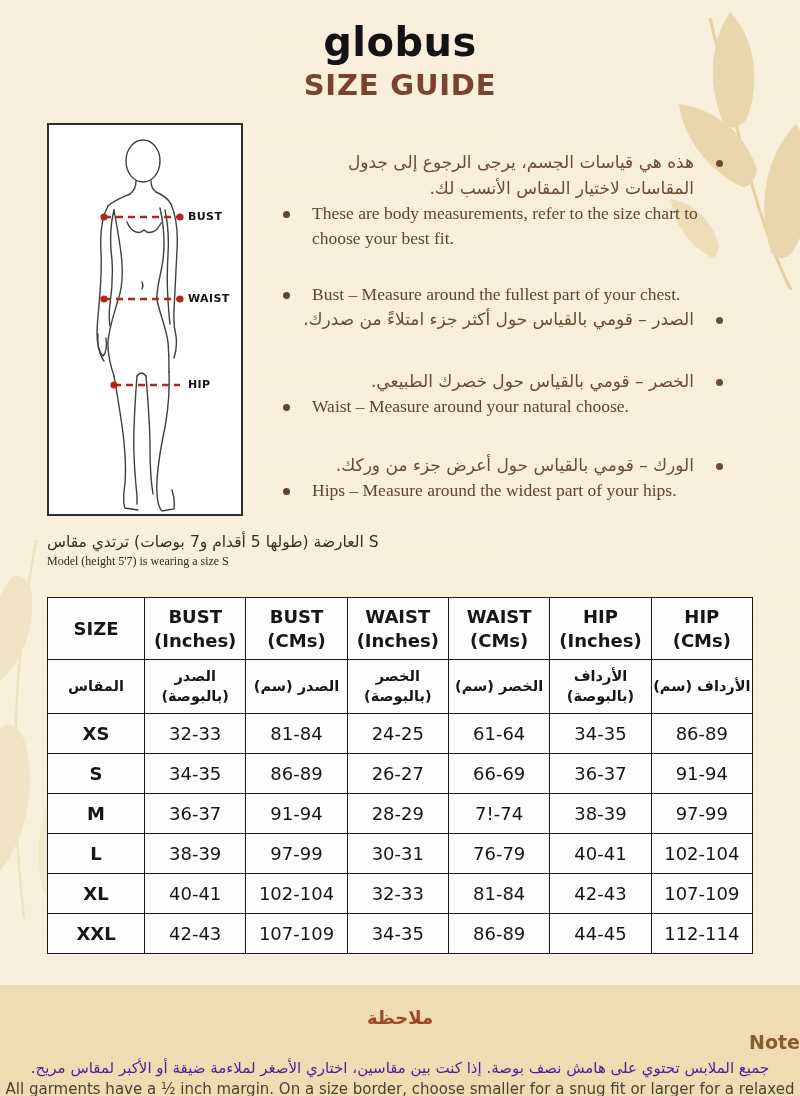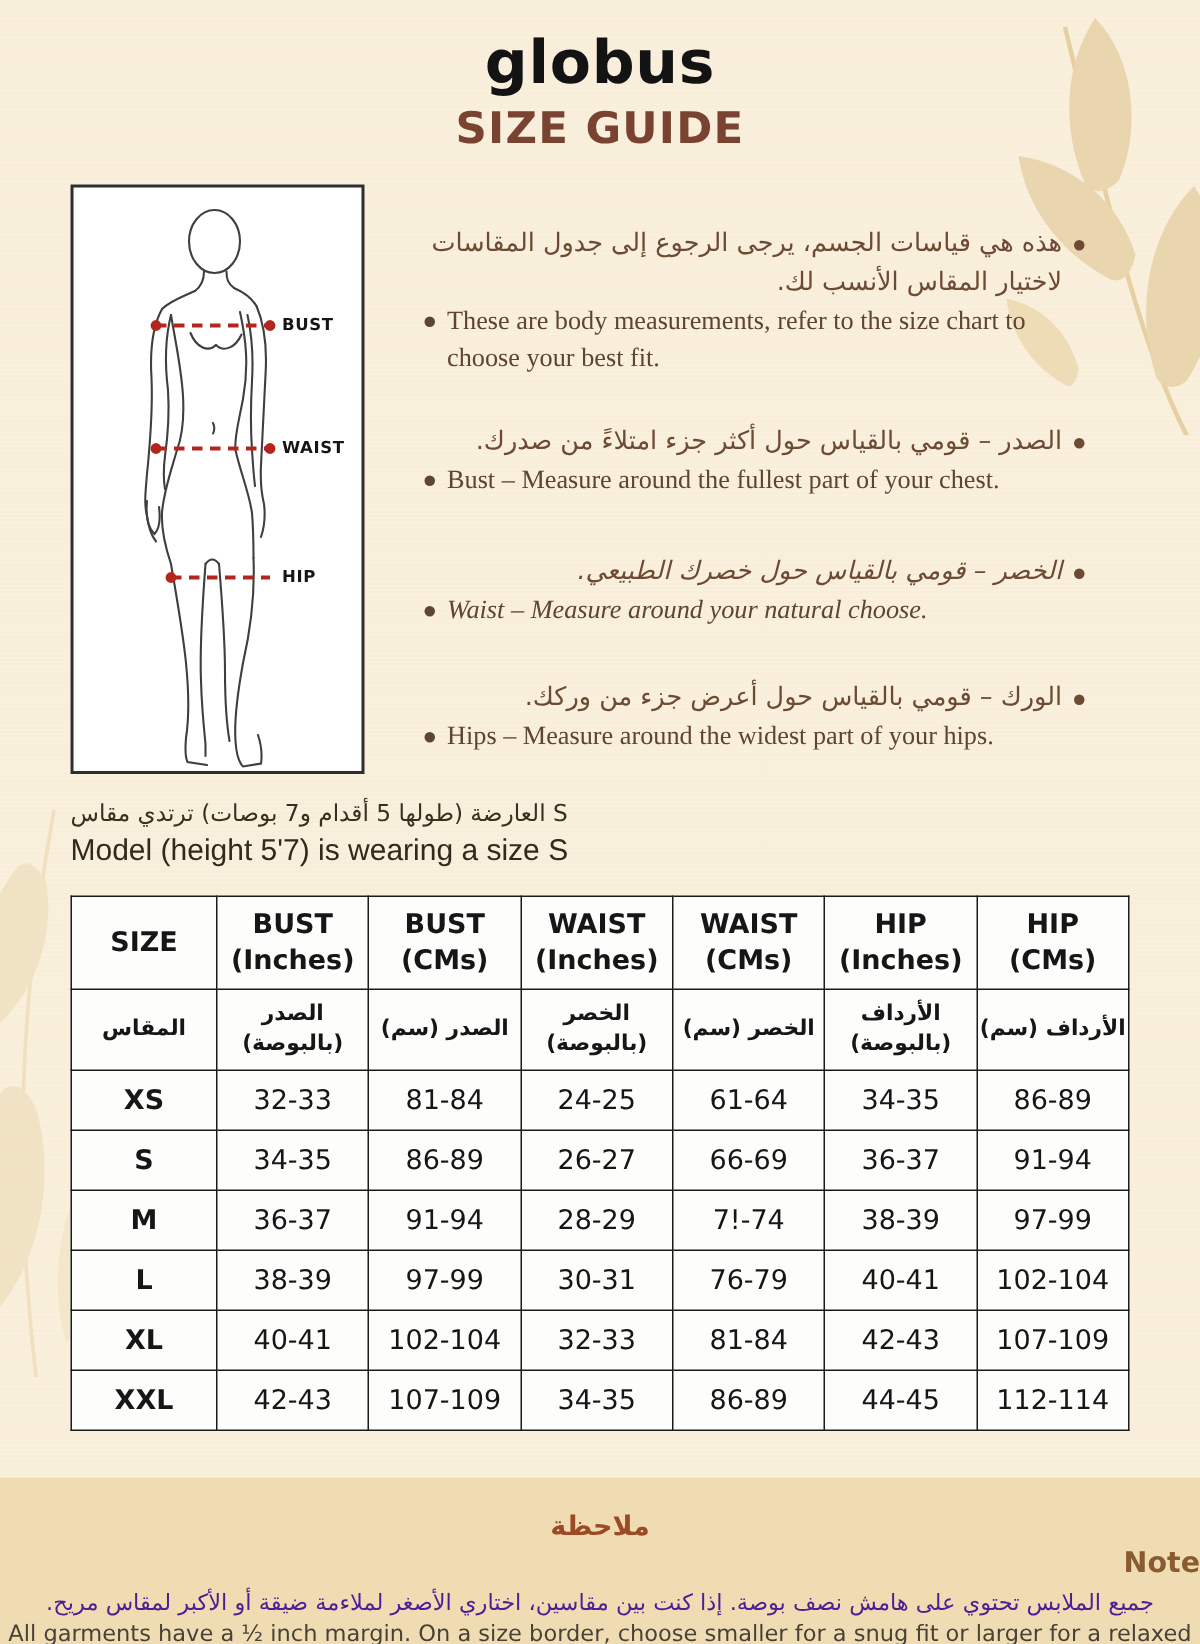--- a/index.html
+++ b/index.html
@@ -30,34 +30,34 @@
   .figbox svg{ position:absolute; left:0; top:0; }
   .figlab{ position:absolute; font-size:11px; font-weight:bold; color:#151515; letter-spacing:.4px; }
   .figlab.bust{ left:139px; top:85px; }
   .figlab.waist{ left:139px; top:167px; }
   .figlab.hip{ left:139px; top:253px; }
 
   
   .bullets{ position:absolute; left:283px; top:150px; width:440px; }
   .bgroup{ margin-bottom:30px; }
   .bgroup.g2{ margin-bottom:36px; }
-  .bgroup.g3{ margin-bottom:33px;font-style:italic; }
-  .bitem{ display:flex; gap:8px; }
+  .bgroup.g3{ margin-bottom:33px; }
+  .bitem{ display:flex; gap:22px; }
   .bitem .dot{ width:7px; height:7px; border-radius:50%; flex:0 0 7px; margin-top:10px; }
   .bitem.ar{ direction:rtl; color:#6d4a33; font-size:17px; line-height:1.5; }
   .bitem.ar .dot{ background:#6d4a33; }
   .bitem.en{ direction:ltr; color:#5e4433; font-size:17.5px; line-height:1.45;
              font-family:"Liberation Serif", serif; }
   .bitem.en .dot{ background:#5e4433; }
   .btxt{ flex:1 1 auto; }
 
   
   .mnote{ position:absolute; left:47px; top:531px; width:520px; color:#38301f; }
   .mnote .ar{ font-size:15.5px; line-height:1.45; }
-  .mnote .en{ font-family:Liberation Sans, sans-serif; font-size:20px; line-height:1.4; color:#33291c; }
+  .mnote .en{ font-family:Liberation Serif, serif; font-size:12px; line-height:1.4; color:#33291c; }
 
   
   table.size{ position:absolute; left:47px; top:597px; width:706px;
               border-collapse:collapse; background:#fdfdfc; table-layout:fixed; }
   table.size td{ border:1.6px solid #1b1b1b; text-align:center; vertical-align:middle;
                  color:#161616; padding:2px 1px; }
   table.size tr.hen td{ height:62px; font-weight:bold; font-size:18px; line-height:1.3; }
   table.size tr.har td{ height:54px; font-weight:bold; font-size:14.5px; line-height:1.35; direction:rtl; }
   table.size tr.data td{ height:40px; font-size:18px; }
   table.size tr.data td.sz{ font-weight:bold; }
@@ -143,27 +143,27 @@
       <div class="bitem ar">
         <span class="dot"></span>
         <span class="btxt">هذه هي قياسات الجسم، يرجى الرجوع إلى جدول المقاسات لاختيار المقاس الأنسب لك.</span>
       </div>
       <div class="bitem en">
         <span class="dot"></span>
         <span class="btxt">These are body measurements, refer to the size chart to choose your best fit.</span>
       </div>
     </div>
     <div class="bgroup g2">
+      <div class="bitem en">
+        <span class="dot"></span>
+        <span class="btxt">Bust – Measure around the fullest part of your chest.</span>
+      </div>
       <div class="bitem ar">
         <span class="dot"></span>
         <span class="btxt">الصدر – قومي بالقياس حول أكثر جزء امتلاءً من صدرك.</span>
-      </div>
-      <div class="bitem en">
-        <span class="dot"></span>
-        <span class="btxt">Bust – Measure around the fullest part of your chest.</span>
       </div>
     </div>
     <div class="bgroup g3">
       <div class="bitem ar">
         <span class="dot"></span>
         <span class="btxt">الخصر – قومي بالقياس حول خصرك الطبيعي.</span>
       </div>
       <div class="bitem en">
         <span class="dot"></span>
         <span class="btxt">Waist – Measure around your natural choose.</span>

